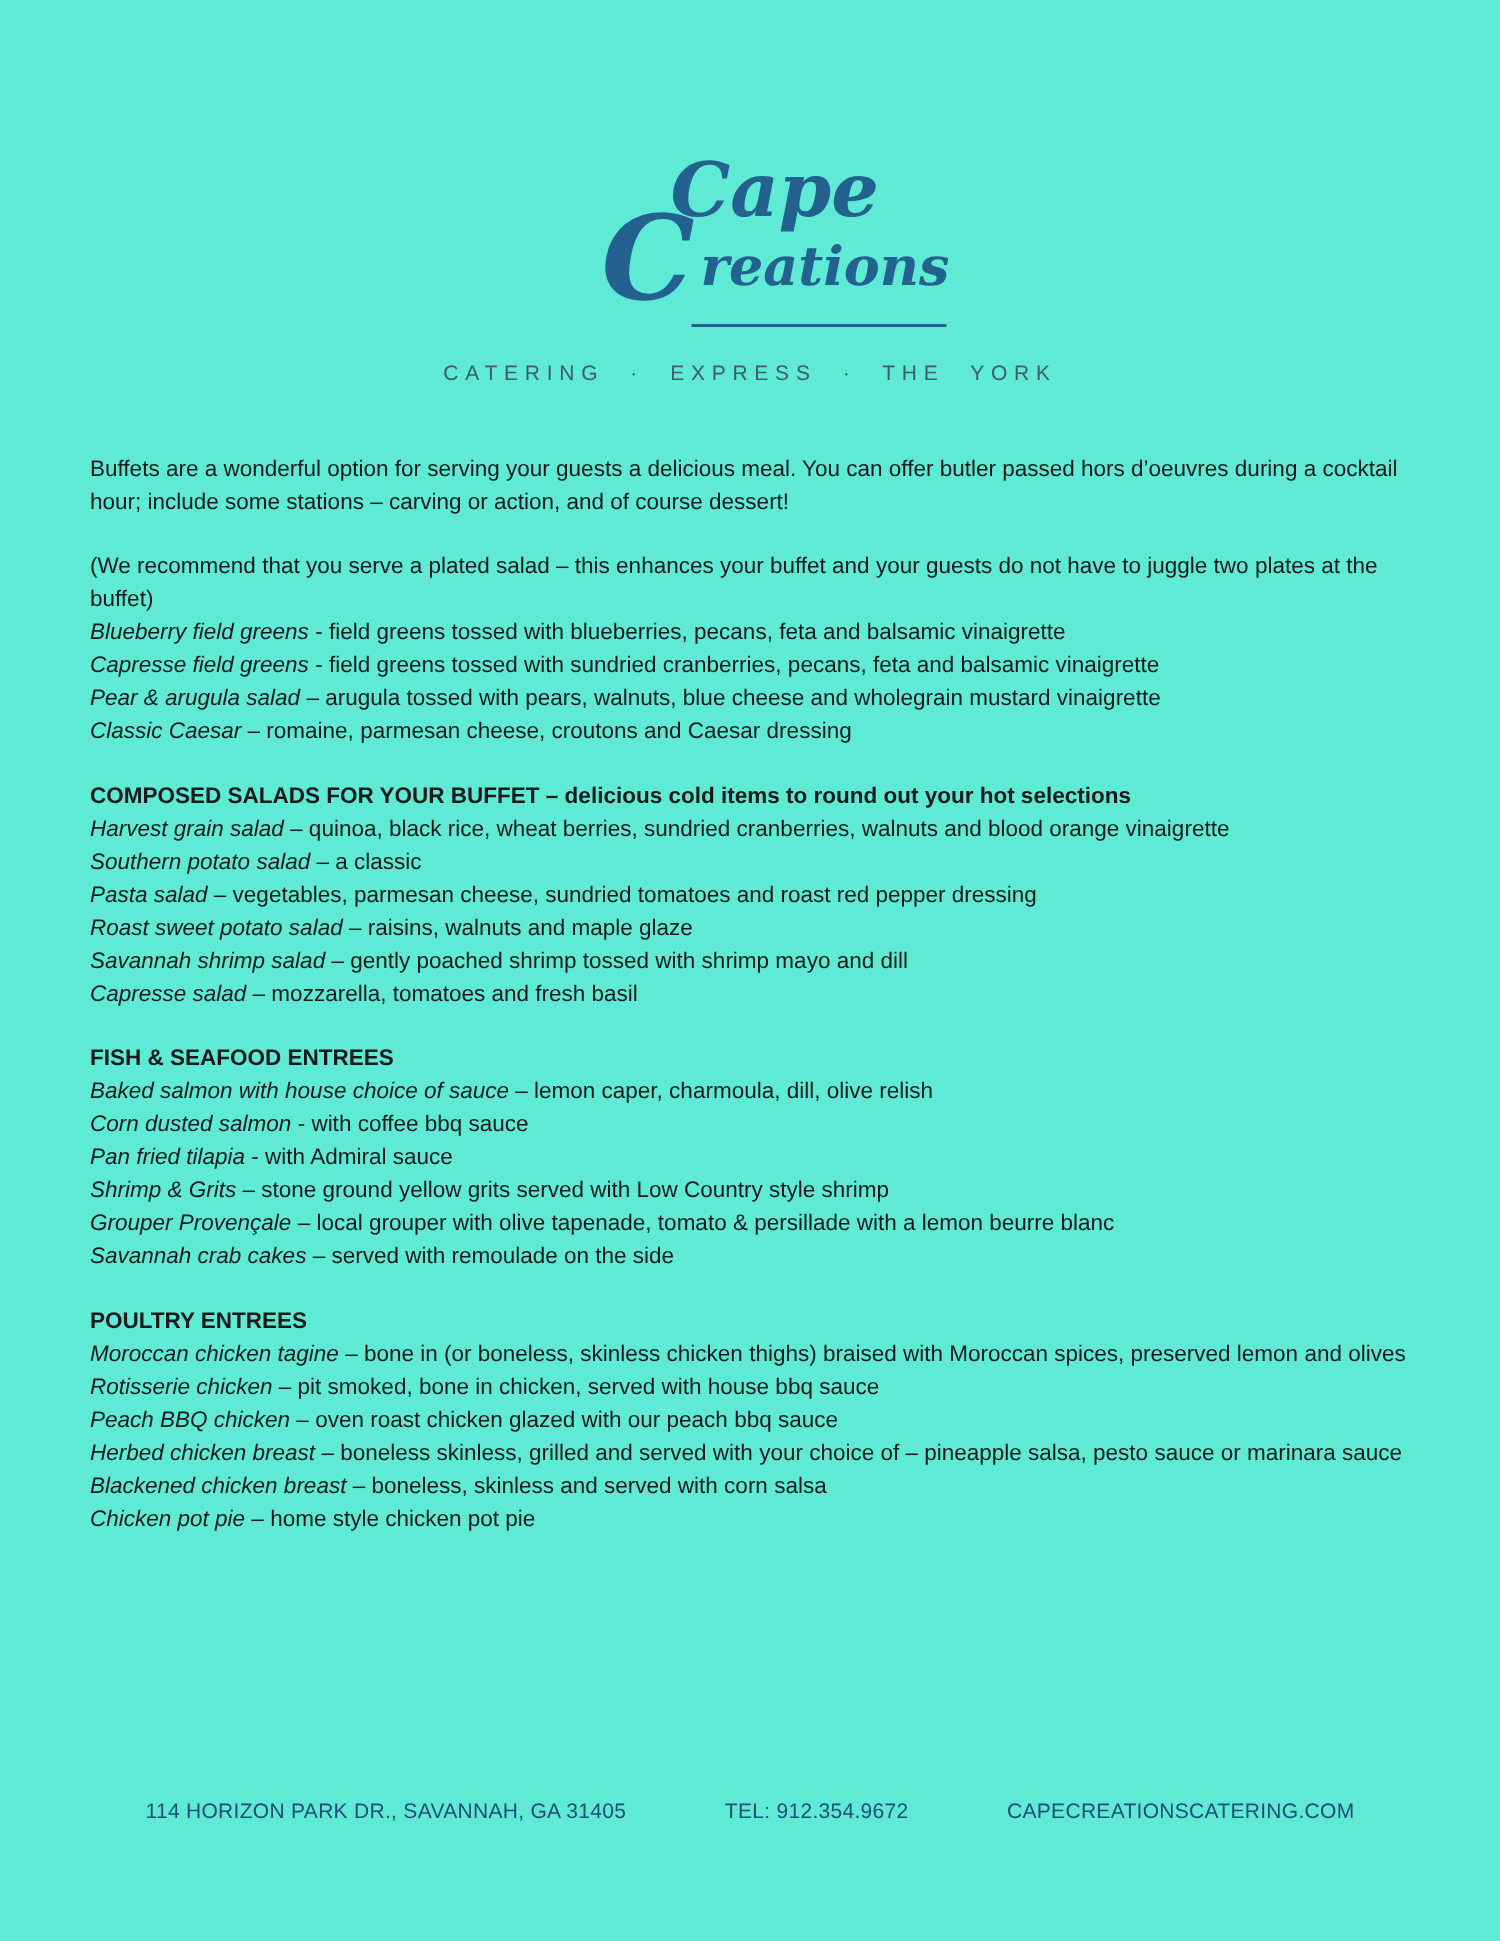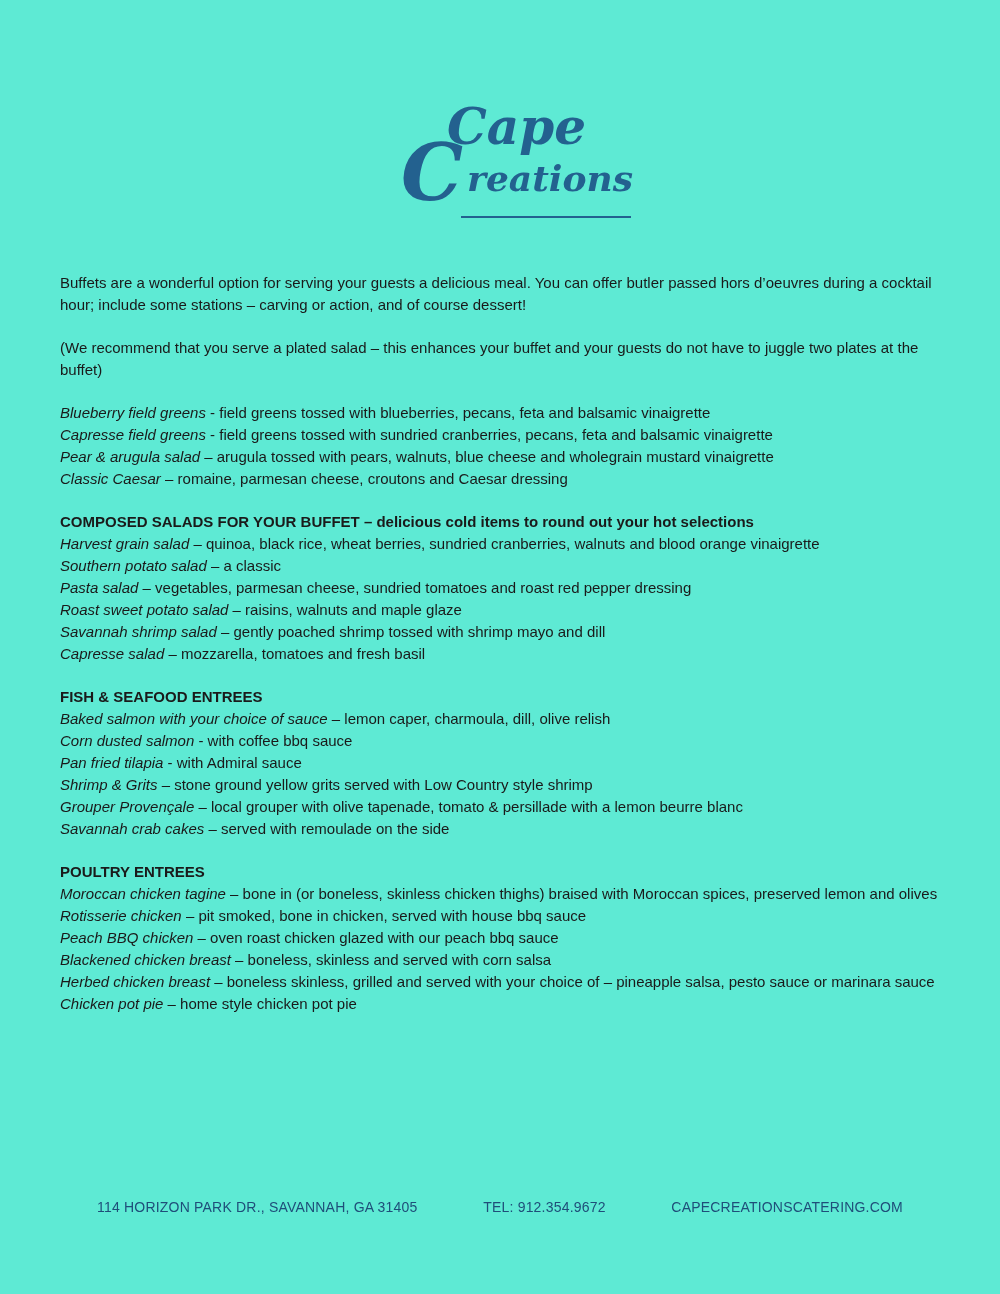--- a/index.html
+++ b/index.html
@@ -50,21 +50,21 @@
   
   .content {
     margin: 46px 60px 0 60px;
     font-size: 15px;
     line-height: 22px;
   }
   .intro { margin: 0 0 21px 0; }
   .section { margin-top: 21px; }
   .section-heading { font-weight: bold; }
   .section-note { }
-  .items.gap-before { margin-top: 21px; }
+  .items.gap-before { }
   .item-name { font-style: italic; }
 
   
   .footer {
     position: absolute;
     top: 1199px;
     left: 0; right: 0;
   }
   .footer-inner {
     margin: 0 97px;
@@ -81,20 +81,21 @@
 
 <div class="page">
 
   <div class="logo">
     <div class="logo-script">
       <span class="cape" style="color: rgb(35, 97, 143);">Cape</span>
       <span class="bigC" style="color: rgb(35, 97, 143);">C</span>
       <span class="reations" style="color: rgb(35, 97, 143);">reations</span>
       <div class="underline" style="background: rgb(35, 97, 143);"></div>
     </div>
+    <div class="tagline" style="color: rgb(63, 90, 114);">CATERING · EXPRESS · THE YORK</div>
   </div>
 
   <div class="content">
 
     <p class="intro">Buffets are a wonderful option for serving your guests a delicious meal. You can offer butler passed hors d’oeuvres during a cocktail hour; include some stations – carving or action, and of course dessert!</p>
 
     <div class="section">
       <div class="section-note">(We recommend that you serve a plated salad – this enhances your buffet and your guests do not have to juggle two plates at the buffet)</div>
       <div class="items gap-before">
         <div class="item"><span class="item-name">Blueberry field greens</span> <span class="item-desc">- field greens tossed with blueberries, pecans, feta and balsamic vinaigrette</span></div>
@@ -112,37 +113,37 @@
         <div class="item"><span class="item-name">Pasta salad</span> <span class="item-desc">– vegetables, parmesan cheese, sundried tomatoes and roast red pepper dressing</span></div>
         <div class="item"><span class="item-name">Roast sweet potato salad</span> <span class="item-desc">– raisins, walnuts and maple glaze</span></div>
         <div class="item"><span class="item-name">Savannah shrimp salad</span> <span class="item-desc">– gently poached shrimp tossed with shrimp mayo and dill</span></div>
         <div class="item"><span class="item-name">Capresse salad</span> <span class="item-desc">– mozzarella, tomatoes and fresh basil</span></div>
       </div>
     </div>
 
     <div class="section">
       <div class="section-heading">FISH &amp; SEAFOOD ENTREES</div>
       <div class="items">
-        <div class="item"><span class="item-name">Baked salmon with your choice of sauce</span> <span class="item-desc">– lemon caper, charmoula, dill, olive relish</span></div>
+        <div class="item"><span class="item-name">Baked salmon with house choice of sauce</span> <span class="item-desc">– lemon caper, charmoula, dill, olive relish</span></div>
         <div class="item"><span class="item-name">Corn dusted salmon</span> <span class="item-desc">- with coffee bbq sauce</span></div>
         <div class="item"><span class="item-name">Pan fried tilapia</span> <span class="item-desc">- with Admiral sauce</span></div>
         <div class="item"><span class="item-name">Shrimp &amp; Grits</span> <span class="item-desc">– stone ground yellow grits served with Low Country style shrimp</span></div>
         <div class="item"><span class="item-name">Grouper Provençale</span> <span class="item-desc">– local grouper with olive tapenade, tomato &amp; persillade with a lemon beurre blanc</span></div>
         <div class="item"><span class="item-name">Savannah crab cakes</span> <span class="item-desc">– served with remoulade on the side</span></div>
       </div>
     </div>
 
     <div class="section">
       <div class="section-heading">POULTRY ENTREES</div>
       <div class="items">
         <div class="item"><span class="item-name">Moroccan chicken tagine</span> <span class="item-desc">– bone in (or boneless, skinless chicken thighs) braised with Moroccan spices, preserved lemon and olives</span></div>
         <div class="item"><span class="item-name">Rotisserie chicken</span> <span class="item-desc">– pit smoked, bone in chicken, served with house bbq sauce</span></div>
         <div class="item"><span class="item-name">Peach BBQ chicken</span> <span class="item-desc">– oven roast chicken glazed with our peach bbq sauce</span></div>
+        <div class="item"><span class="item-name">Herbed chicken breast</span> <span class="item-desc">– boneless skinless, grilled and served with your choice of – pineapple salsa, pesto sauce or marinara sauce</span></div>
         <div class="item"><span class="item-name">Blackened chicken breast</span> <span class="item-desc">– boneless, skinless and served with corn salsa</span></div>
-        <div class="item"><span class="item-name">Herbed chicken breast</span> <span class="item-desc">– boneless skinless, grilled and served with your choice of – pineapple salsa, pesto sauce or marinara sauce</span></div>
         <div class="item"><span class="item-name">Chicken pot pie</span> <span class="item-desc">– home style chicken pot pie</span></div>
       </div>
     </div>
 
   </div>
 
   <div class="footer">
     <div class="footer-inner" style="color: rgb(31, 78, 121);">
       <span>114 HORIZON PARK DR., SAVANNAH, GA 31405</span>
       <span>TEL: 912.354.9672</span>

